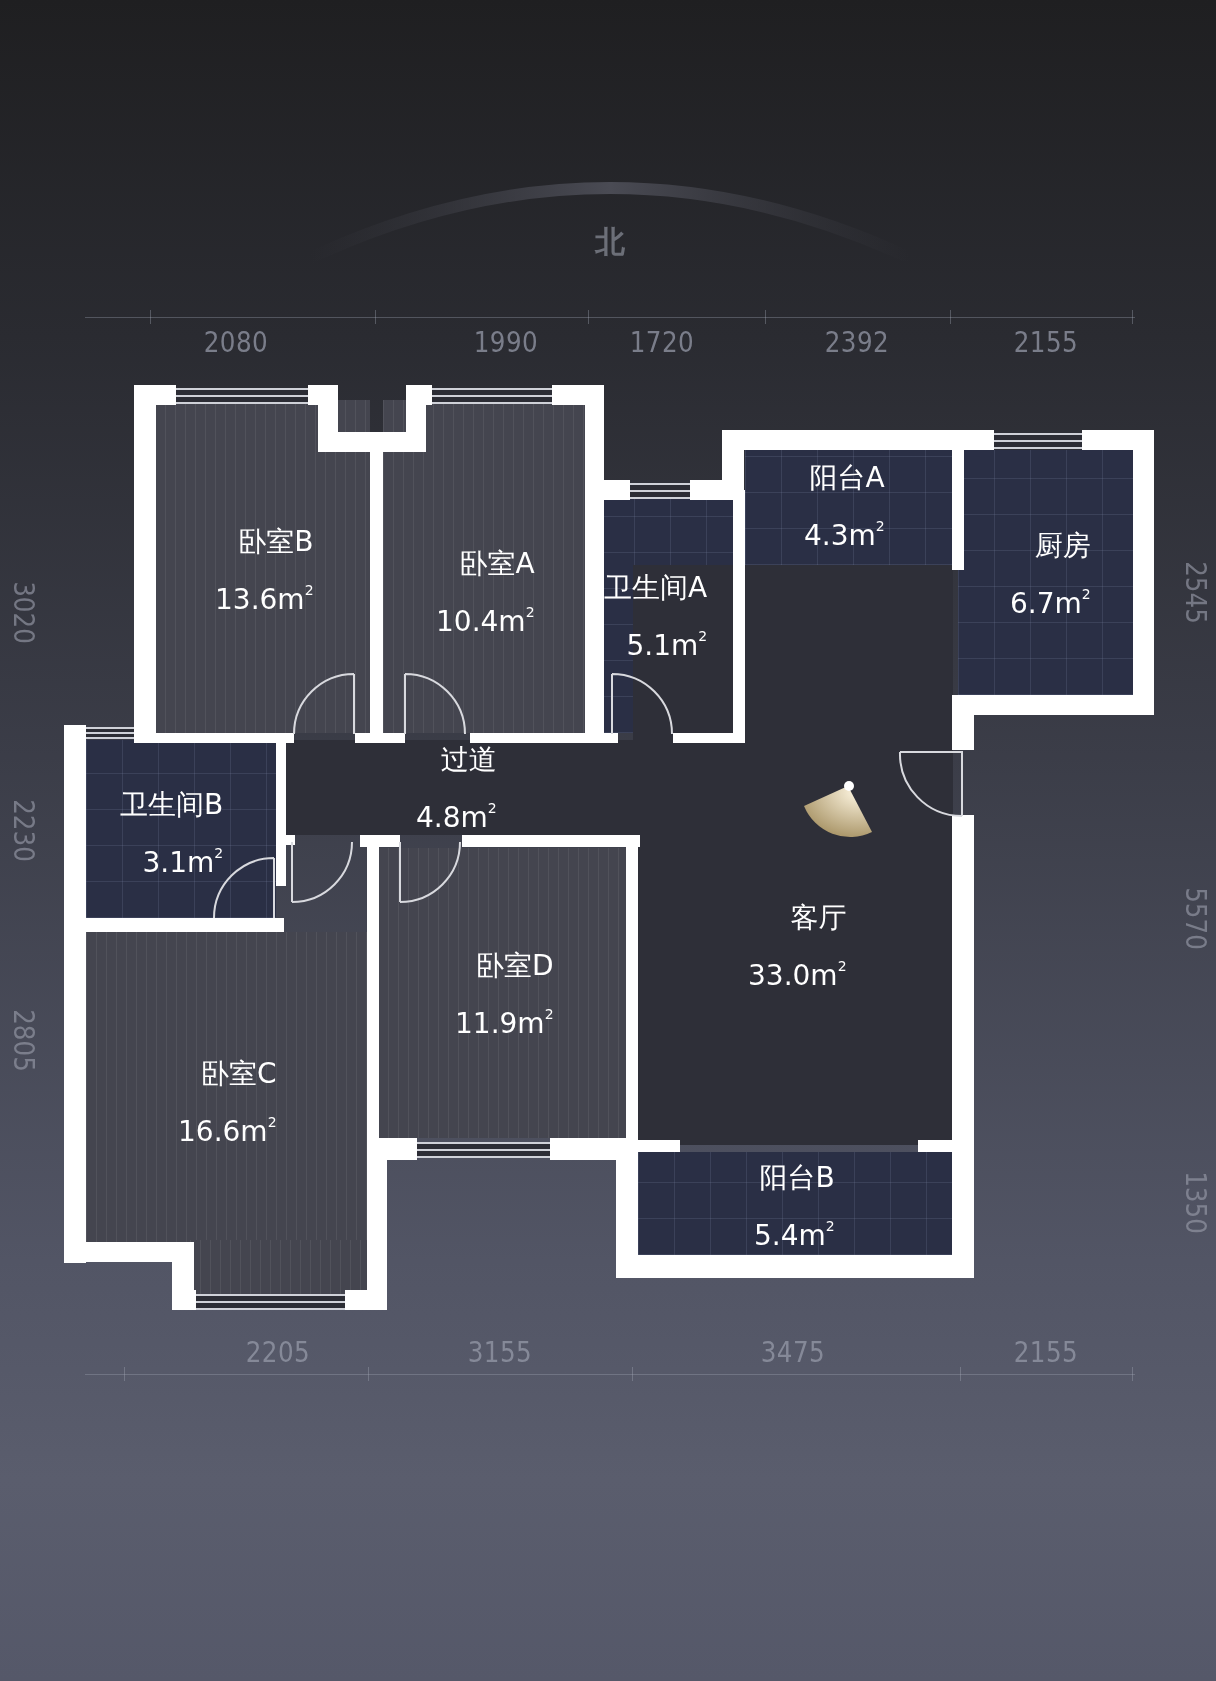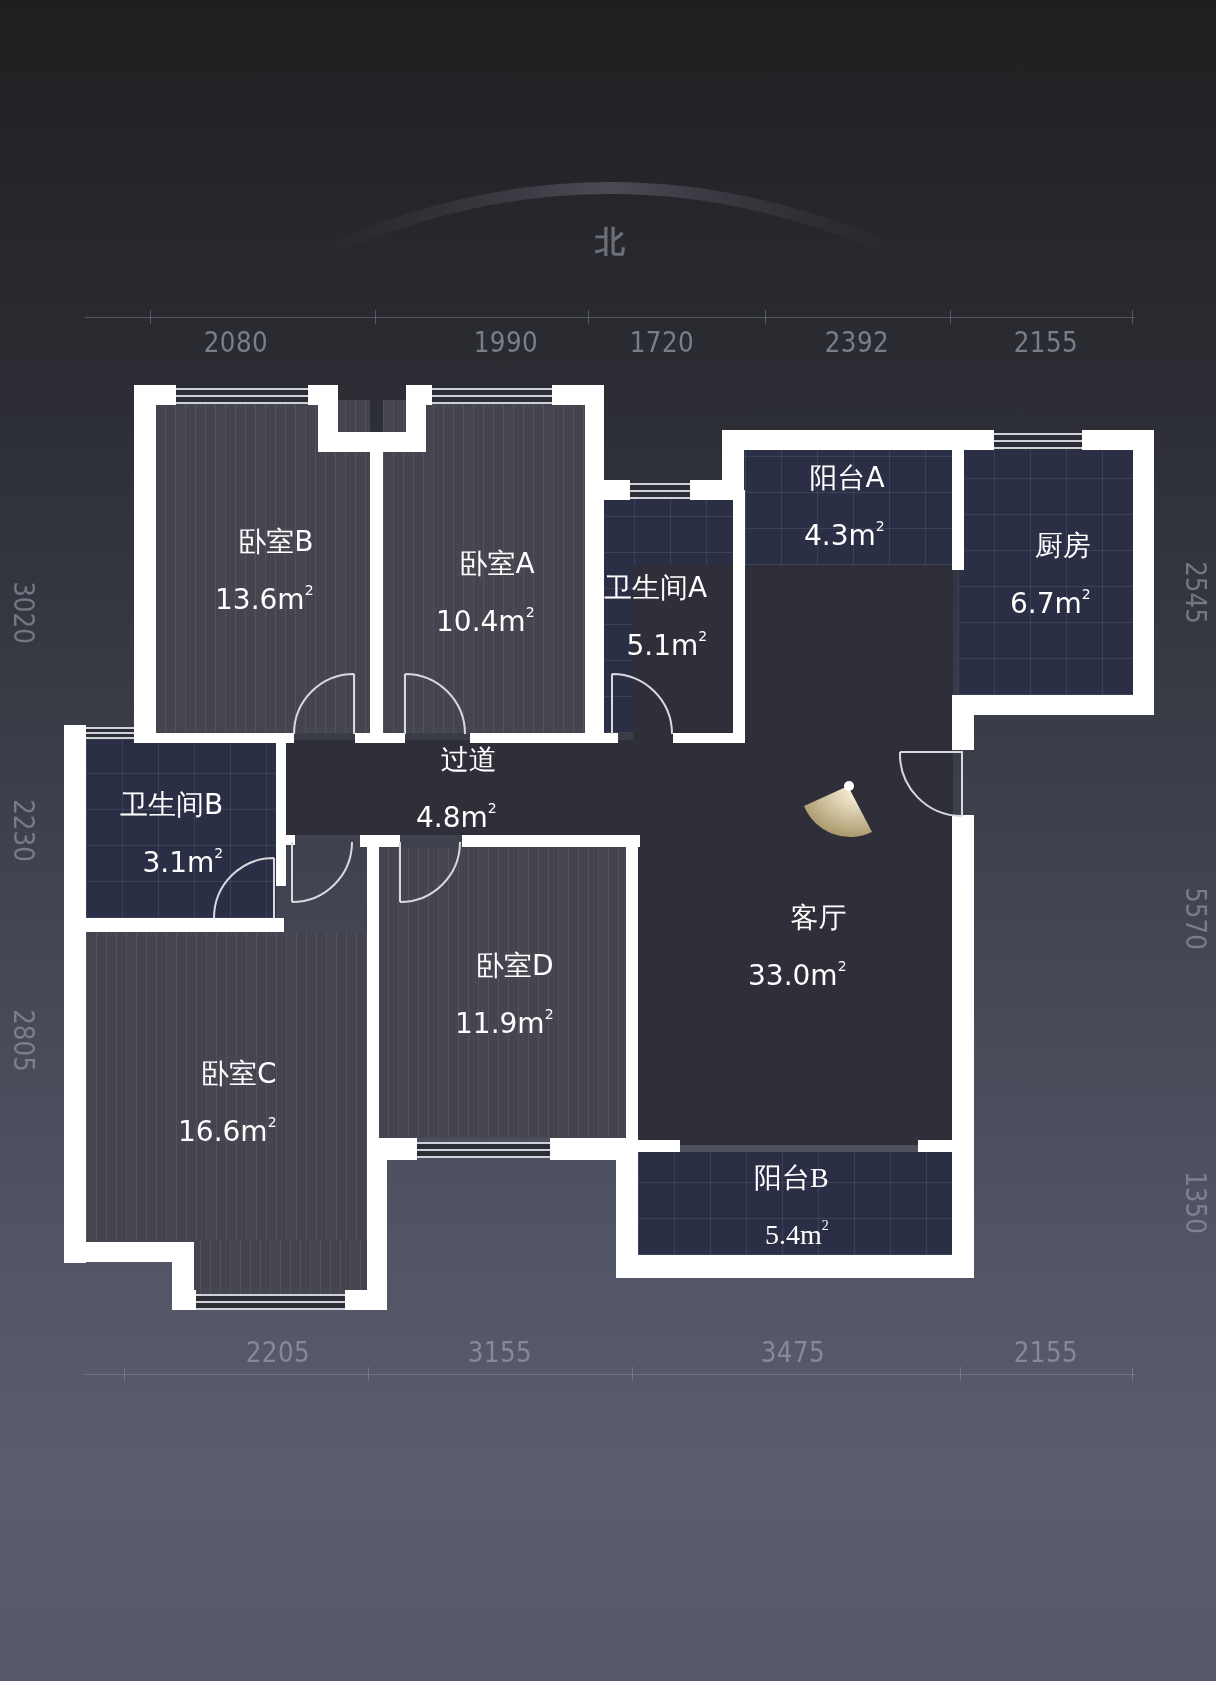--- a/index.html
+++ b/index.html
@@ -252,16 +252,16 @@
   <div><span>33.0</span><span>m</span><sup>2</sup></div>
 </div>
 <div class="room-label" style="left:455px; top:942px;">
   <div>卧室D</div>
   <div><span>11.9</span><span>m</span><sup>2</sup></div>
 </div>
 <div class="room-label" style="left:178px; top:1050px;">
   <div>卧室C</div>
   <div><span>16.6</span><span>m</span><sup>2</sup></div>
 </div>
-<div class="room-label" style="left:754px; top:1154px;font-family:Liberation Serif, serif;">
+<div class="room-label" style="left:754px; top:1154px;">
   <div>阳台B</div>
   <div><span>5.4</span><span>m</span><sup>2</sup></div>
 </div>
 
 </body></html>

